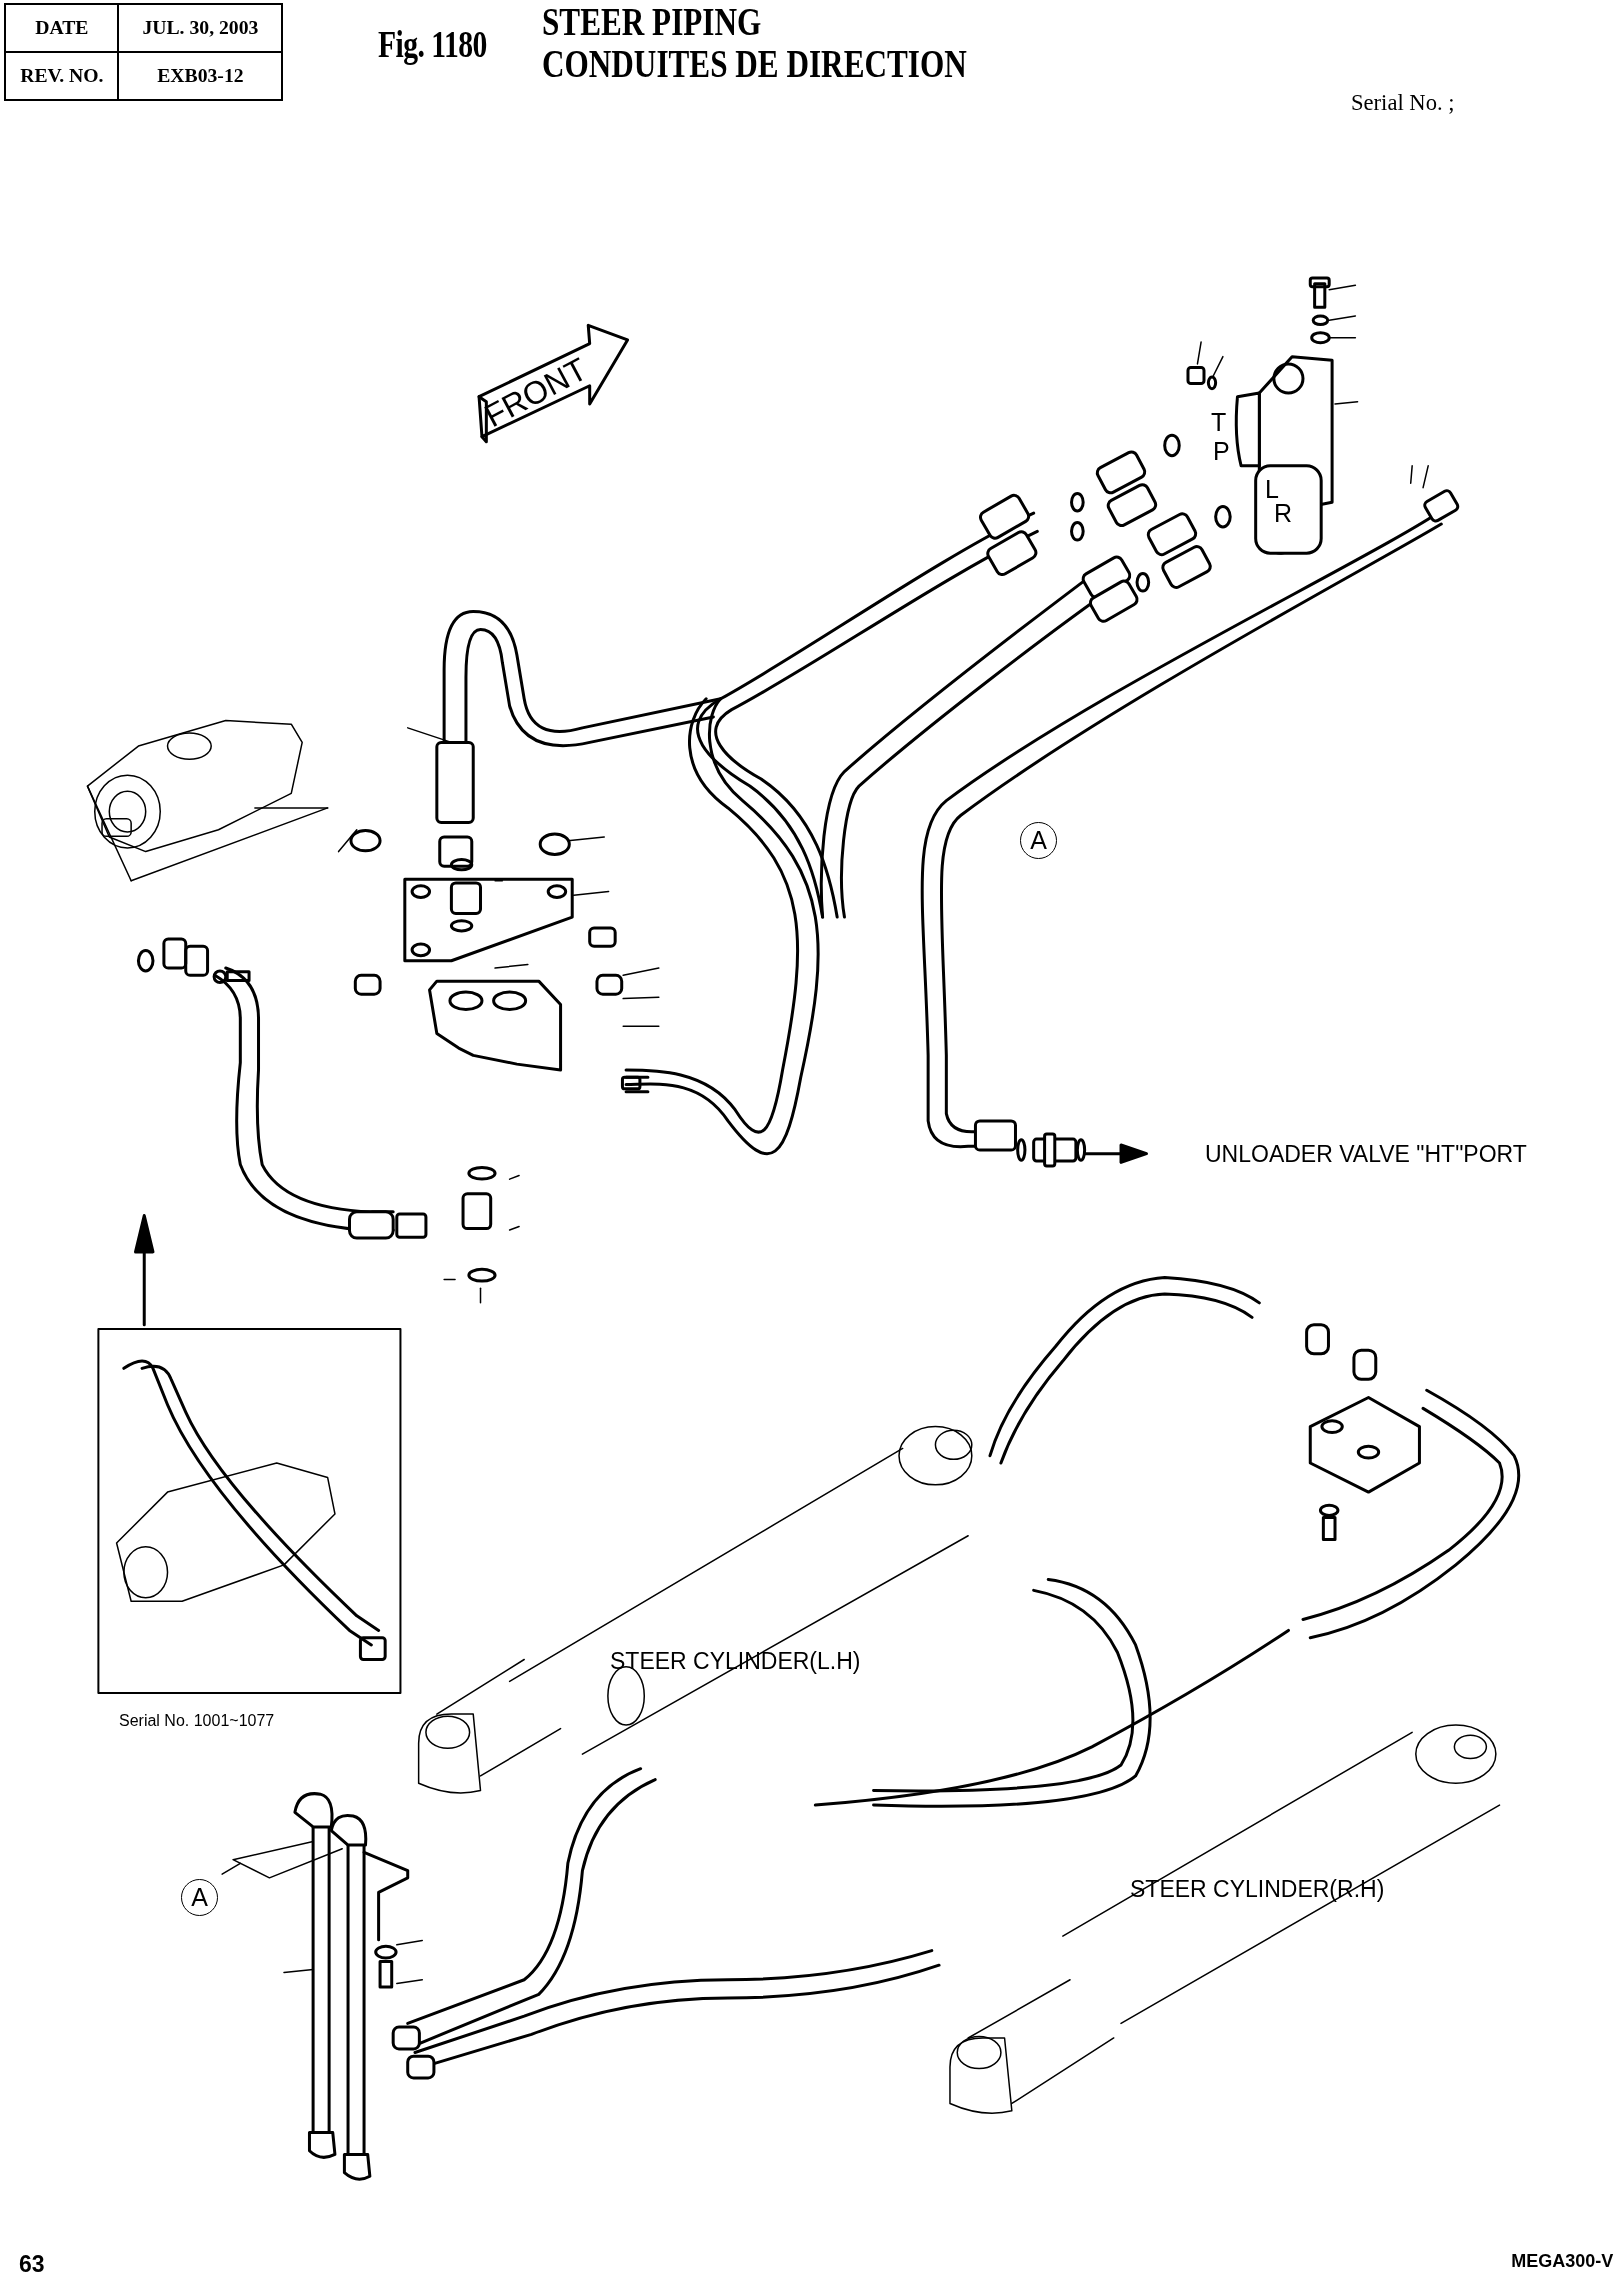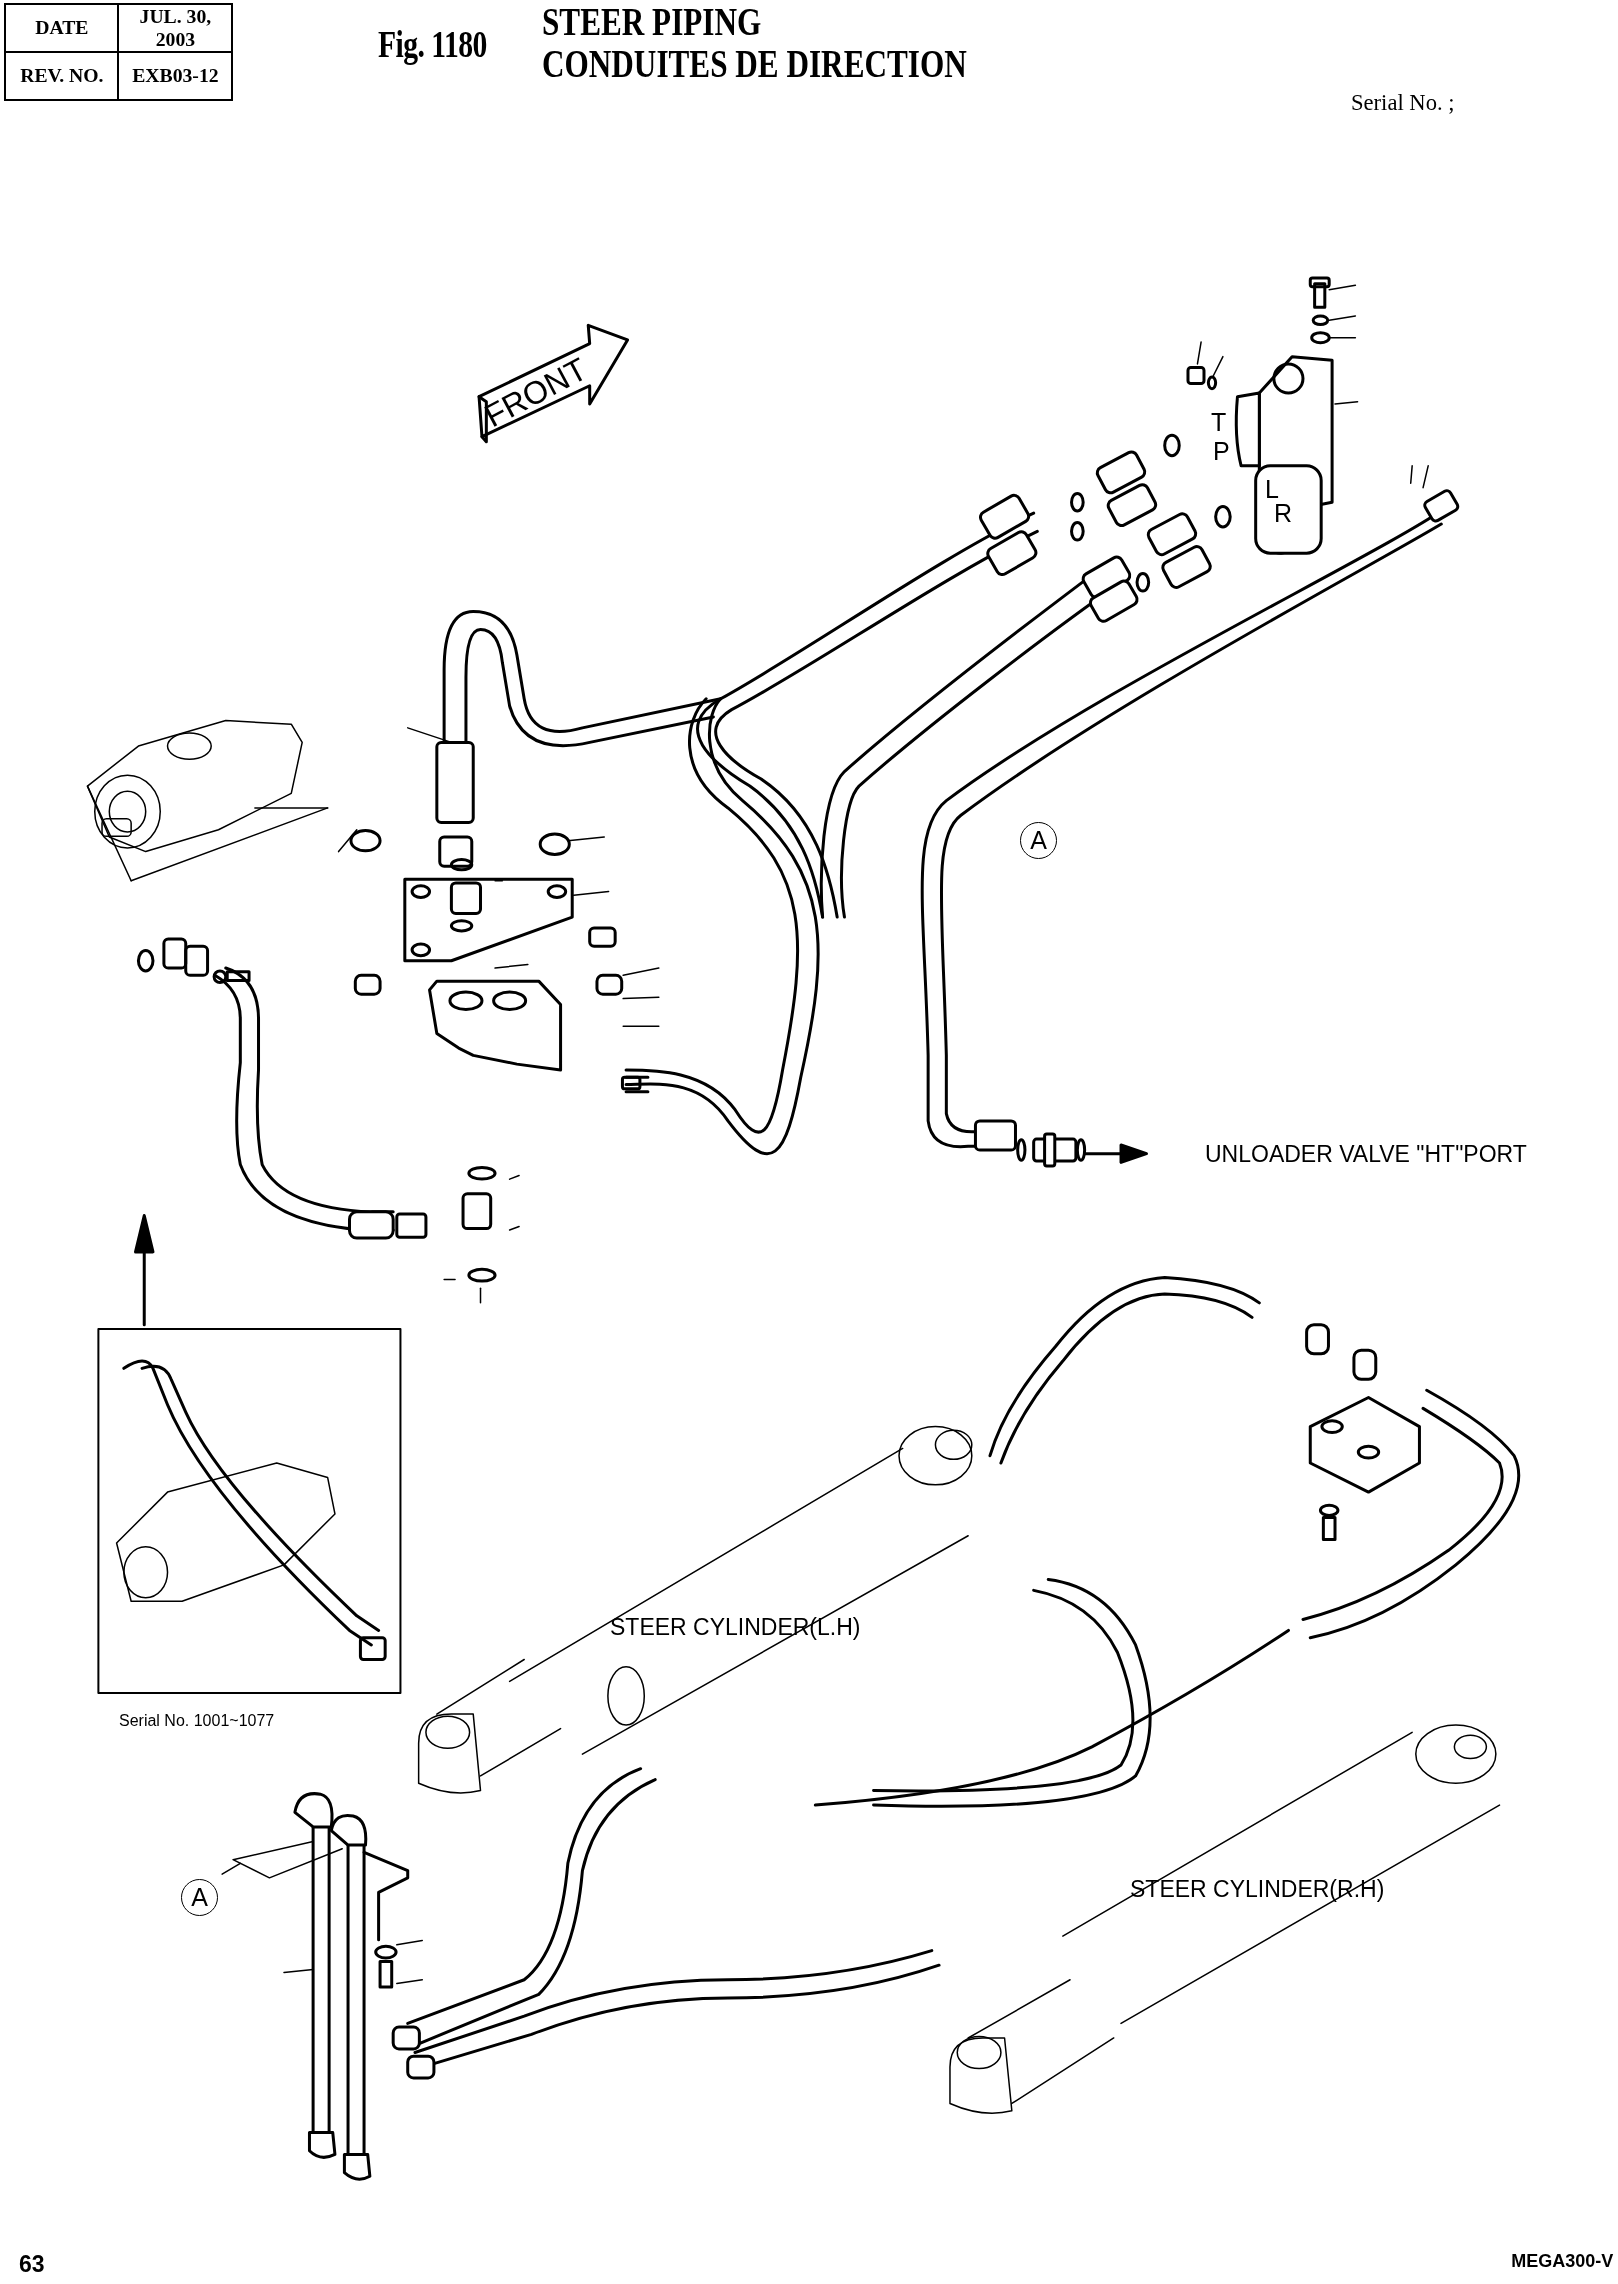--- a/index.html
+++ b/index.html
@@ -1,21 +1,21 @@
 <!DOCTYPE html>
 <html style="font-size:11.6px"><head>
 <meta charset="utf-8">
 <style>
   html, body { margin: 0; padding: 0; background: #ffffff; }
   body { width: 1619px; height: 2284px; position: relative; overflow: hidden; color: #000; }
   .serif { font-family: "Liberation Serif", "DejaVu Serif", serif; }
   .sans { font-family: "Liberation Sans", "DejaVu Sans", sans-serif; }
 
   
-  .info-table { position: absolute; left: 4.4px; top: 2.9px; width: 229px; height: 98px;
+  .info-table { position: absolute; left: 4.4px; top: 2.9px; width: 279px; height: 98px;
     border: 2.9px solid #000; box-sizing: border-box; border-collapse: collapse; }
   .info-table td { border: 2.2px solid #000; text-align: center; font-weight: bold;
     font-size: 19.7px; padding: 0; height: 46px; }
   .info-table td.k { width: 111px; }
 
   .fig-no { position: absolute; left: 378px; top: 22px; font-size: 38px; font-weight: bold;
     transform: scaleX(0.78); transform-origin: left top; letter-spacing: -0.7px; }
   .title-en { position: absolute; left: 542px; top: 0px; font-size: 39px; font-weight: bold;
     transform: scaleX(0.80); transform-origin: left top; line-height: 44px; white-space: nowrap; }
   .title-fr { position: absolute; left: 542px; top: 42px; font-size: 39px; font-weight: bold;
@@ -277,19 +277,19 @@
 
 <div class="port sans" style="left:1211px;top:408px;">T</div>
 <div class="port sans" style="left:1213px;top:437px;">P</div>
 <div class="port sans" style="left:1265px;top:475px;">L</div>
 <div class="port sans" style="left:1274px;top:499px;">R</div>
 
 <div class="callout-circle sans" style="left:1020px;top:822px;">A</div>
 <div class="callout-circle sans" style="left:181px;top:1879px;">A</div>
 
 <div class="lbl sans" style="left:1205px;top:1141px;">UNLOADER VALVE "HT"PORT</div>
-<div class="lbl sans" style="left:610px;top:1614px;text-align:center;">STEER CYLINDER(L.H)</div>
+<div class="lbl sans" style="left:610px;top:1648px;text-align:center;">STEER CYLINDER(L.H)</div>
 <div class="lbl sans" style="left:1130px;top:1876px;">STEER CYLINDER(R.H)</div>
 <div class="lbl sans" style="left:119px;top:1712px;font-size:16px;">Serial No. 1001~1077</div>
 
 <div class="page-no sans">63</div>
 <div class="model sans">MEGA300-V</div>
 
 
 </body></html>

